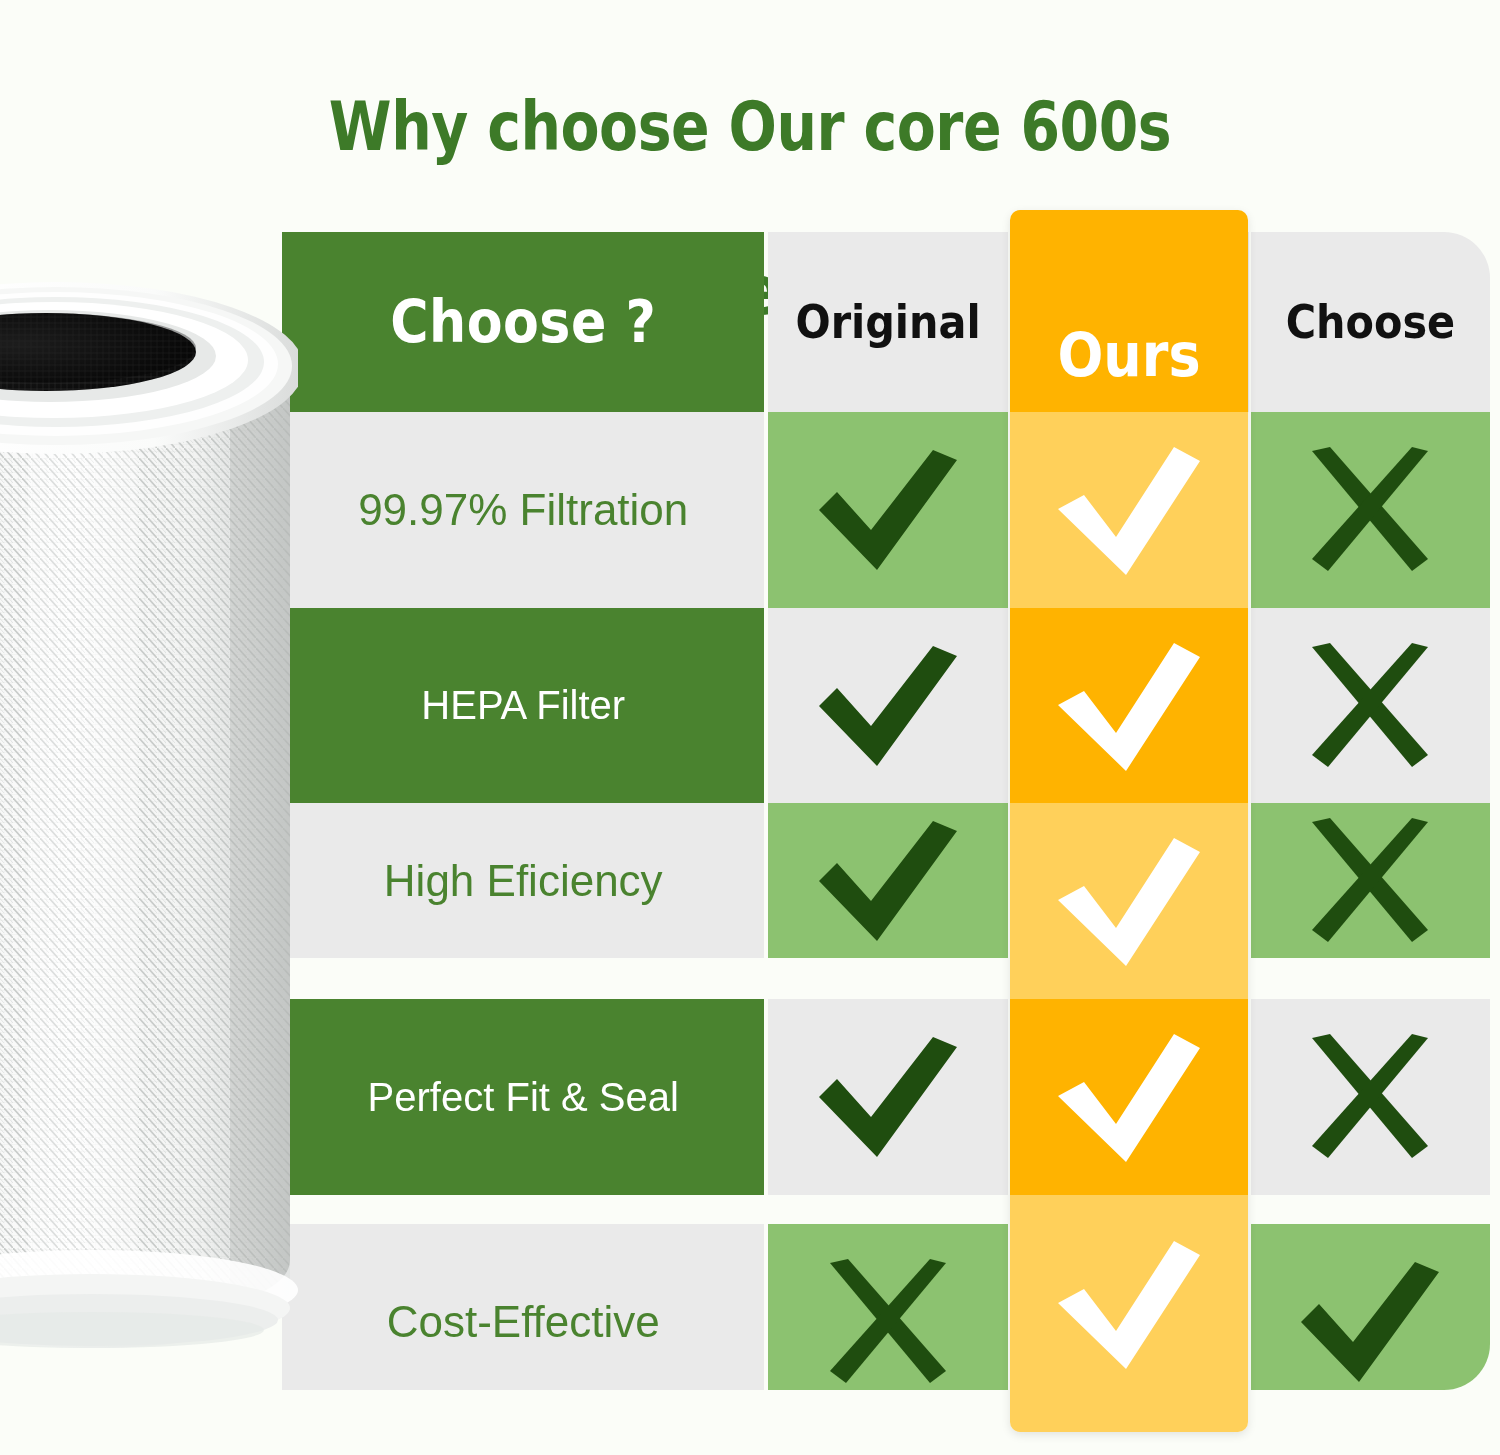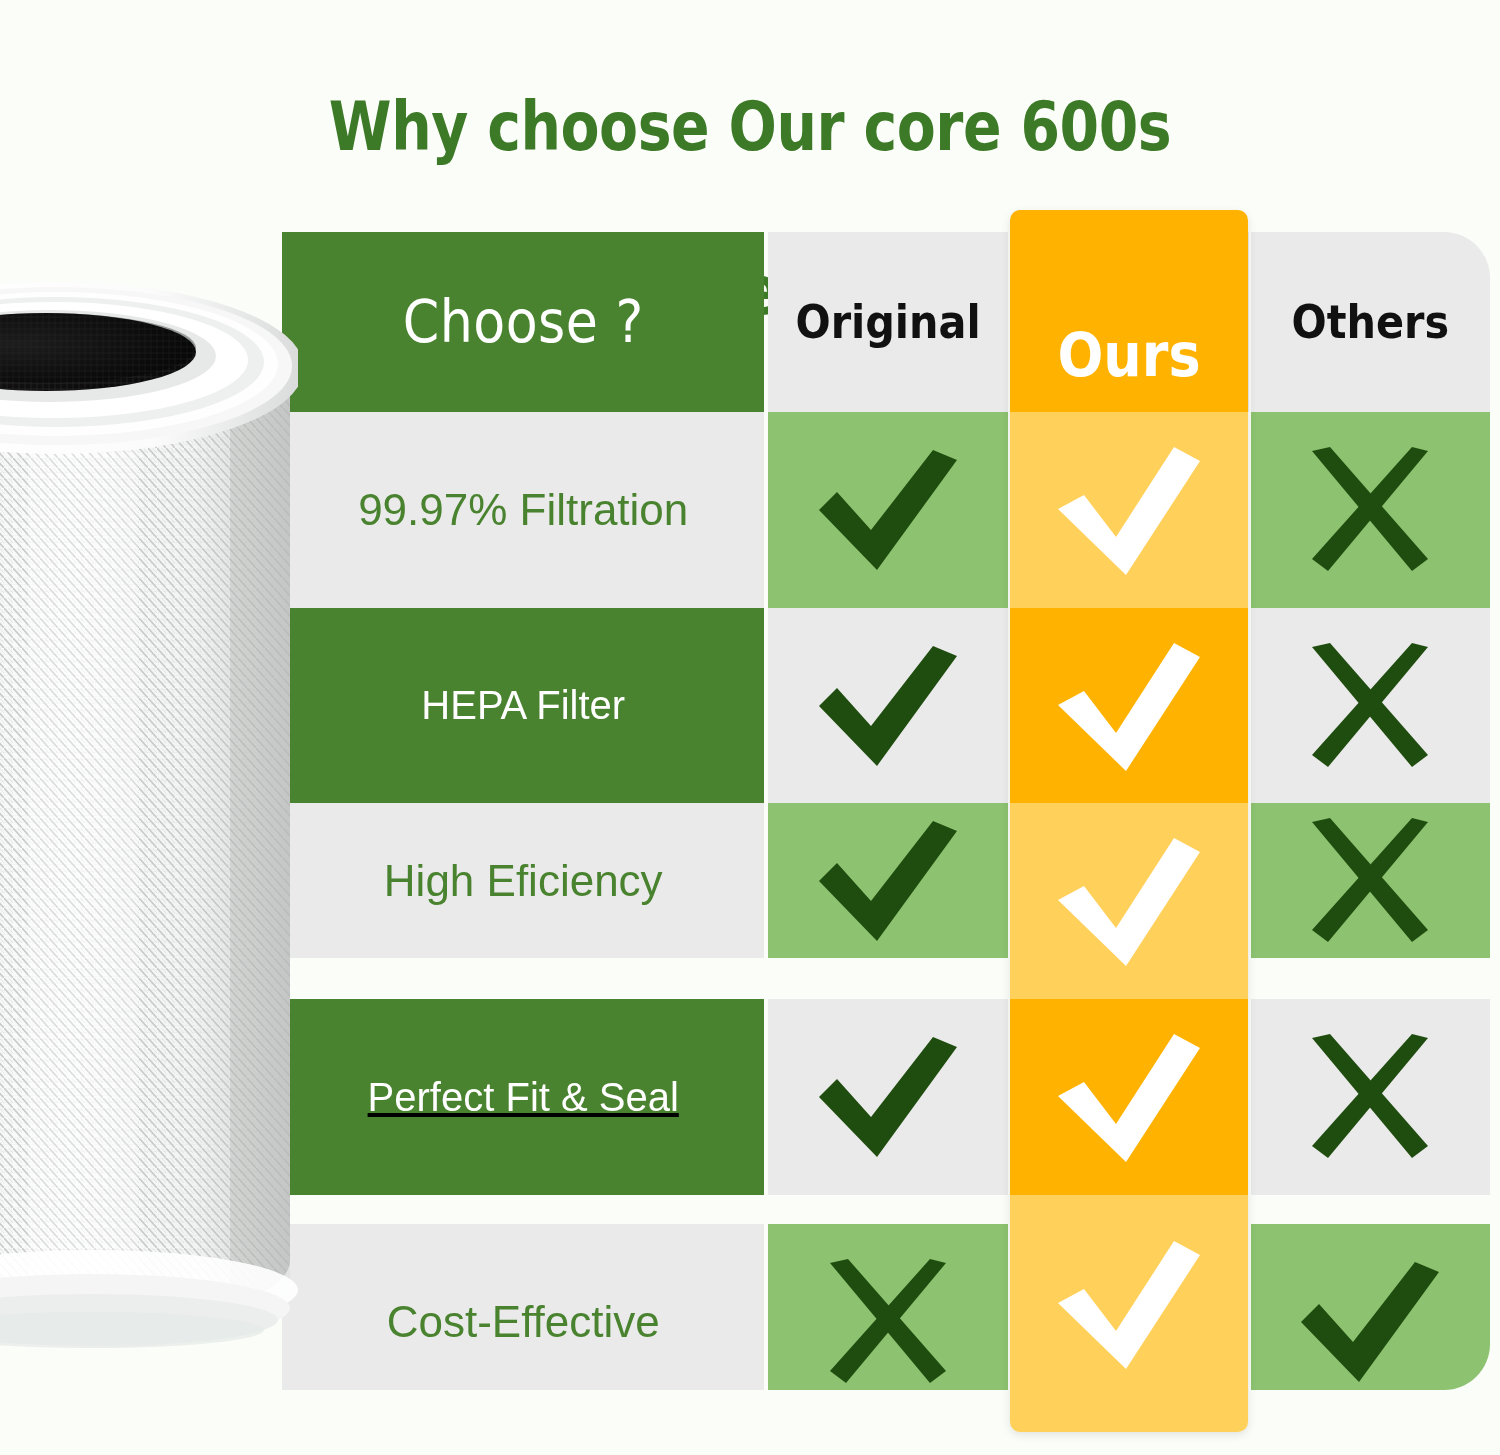--- a/index.html
+++ b/index.html
@@ -54,21 +54,21 @@
   .row {
     position: absolute;
     left: 0;
     width: 1208px;
     display: flex;
   }
   .row-head { top: 0;     height: 180px; }
   .row-0    { top: 180px; height: 196px; }
   .row-1    { top: 376px; height: 195px; }
   .row-2    { top: 571px; height: 155px; }
-  .row-3    { top: 767px; height: 196px; text-decoration: underline; }
+  .row-3    { top: 767px; height: 196px; }
   .row-4    { top: 992px; height: 195px; }
 
   .cell-label {
     width: 484px;
     display: flex;
     align-items: center;
     justify-content: center;
     text-align: center;
     box-sizing: border-box;
     padding: 0 14px;
@@ -88,21 +88,21 @@
   .bg-lightgreen { background: #8cc270; }
   .bg-grey       { background: #eaeaea; }
   .bg-transparent{ background: transparent; }
 
   .label-white { color: #ffffff; font-size: 40px; }
   .label-green { color: #4a832f; font-size: 44px; }
 
   .head-label {
     color: #ffffff;
     font-family: "DejaVu Sans Condensed", "Liberation Sans Narrow", "Liberation Sans", sans-serif;
-    font-weight: normal;
+    font-weight: bold;
     font-size: 58px;
     letter-spacing: 0.5px;
   }
   .head-col {
     color: #111111;
     font-family: "DejaVu Sans Condensed", "Liberation Sans Narrow", "Liberation Sans", sans-serif;
     font-weight: bold;
     font-size: 46px;
   }
 
@@ -168,21 +168,21 @@
         <span class="head-label">Choose ?</span>
       </div>
       <div class="gap"></div>
       <div class="cell-data bg-grey">
         <span class="head-col">Original</span>
       </div>
       <div class="cell-spacer"></div>
       <div class="cell-data bg-grey"></div>
       <div class="cell-spacer"></div>
       <div class="cell-data bg-grey">
-        <span class="head-col">Others</span>
+        <span class="head-col">Choose</span>
       </div>
     </div>
 
     <div class="row row-0">
       <div class="cell-label bg-grey">
         <span class="label-green">99.97% Filtration</span>
       </div>
       <div class="gap"></div>
       <div class="cell-data bg-lightgreen">
         <span>

